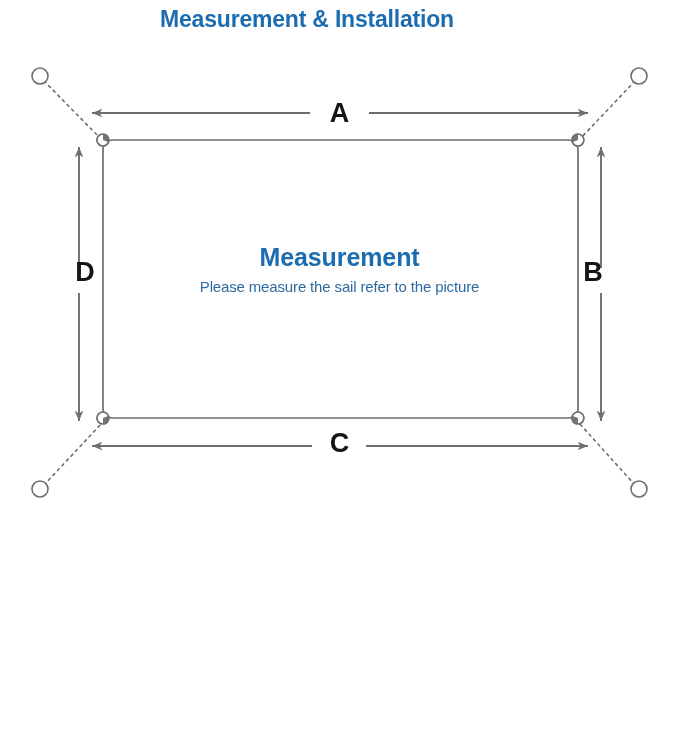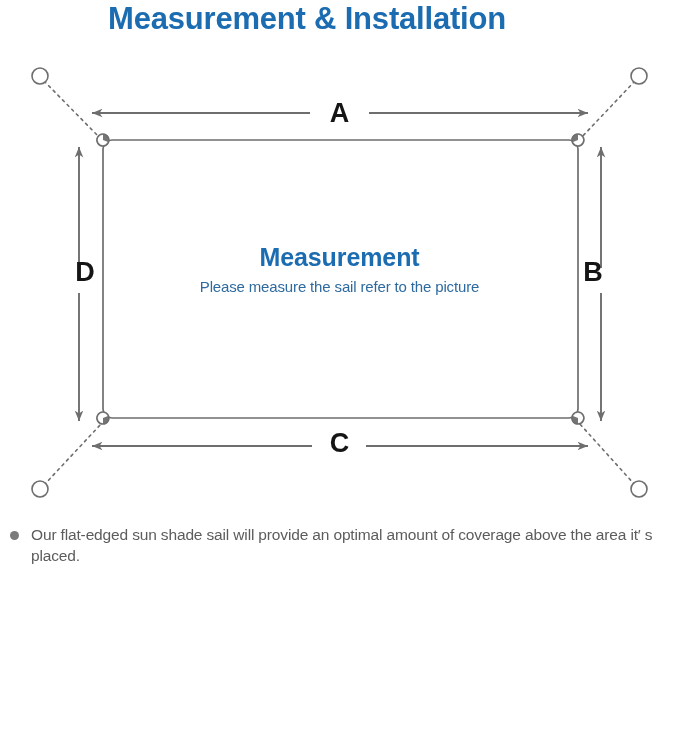--- a/index.html
+++ b/index.html
@@ -22,21 +22,21 @@
     background: #ffffff;
   }
 
   
   .title {
     position: absolute;
     top: 0px;
     left: 0;
     width: 614px;
     text-align: center;
-    font-size: 31px;
+    font-size: 23px;
     font-weight: bold;
     color: #1b6cb0;
     letter-spacing: -0.2px;
     line-height: 38px;
     white-space: nowrap;
   }
 
   
   .diagram {
     position: absolute;
@@ -180,19 +180,15 @@
     <div class="center-label center-title">Measurement</div>
     <div class="center-label center-sub">Please measure the sail refer to the picture</div>
 
     <div class="dim-letter dim-a">A</div>
     <div class="dim-letter dim-b">B</div>
     <div class="dim-letter dim-c">C</div>
     <div class="dim-letter dim-d">D</div>
   </div>
 
   <div class="notes">
-    <div class="note">
-      <span class="note-bullet"></span>
-      <span class="note-text">Our flat-edged sun shade sail will provide an optimal amount of coverage above the area it′ s placed.</span>
-    </div>
   </div>
 
 </div>
 
 </body></html>

